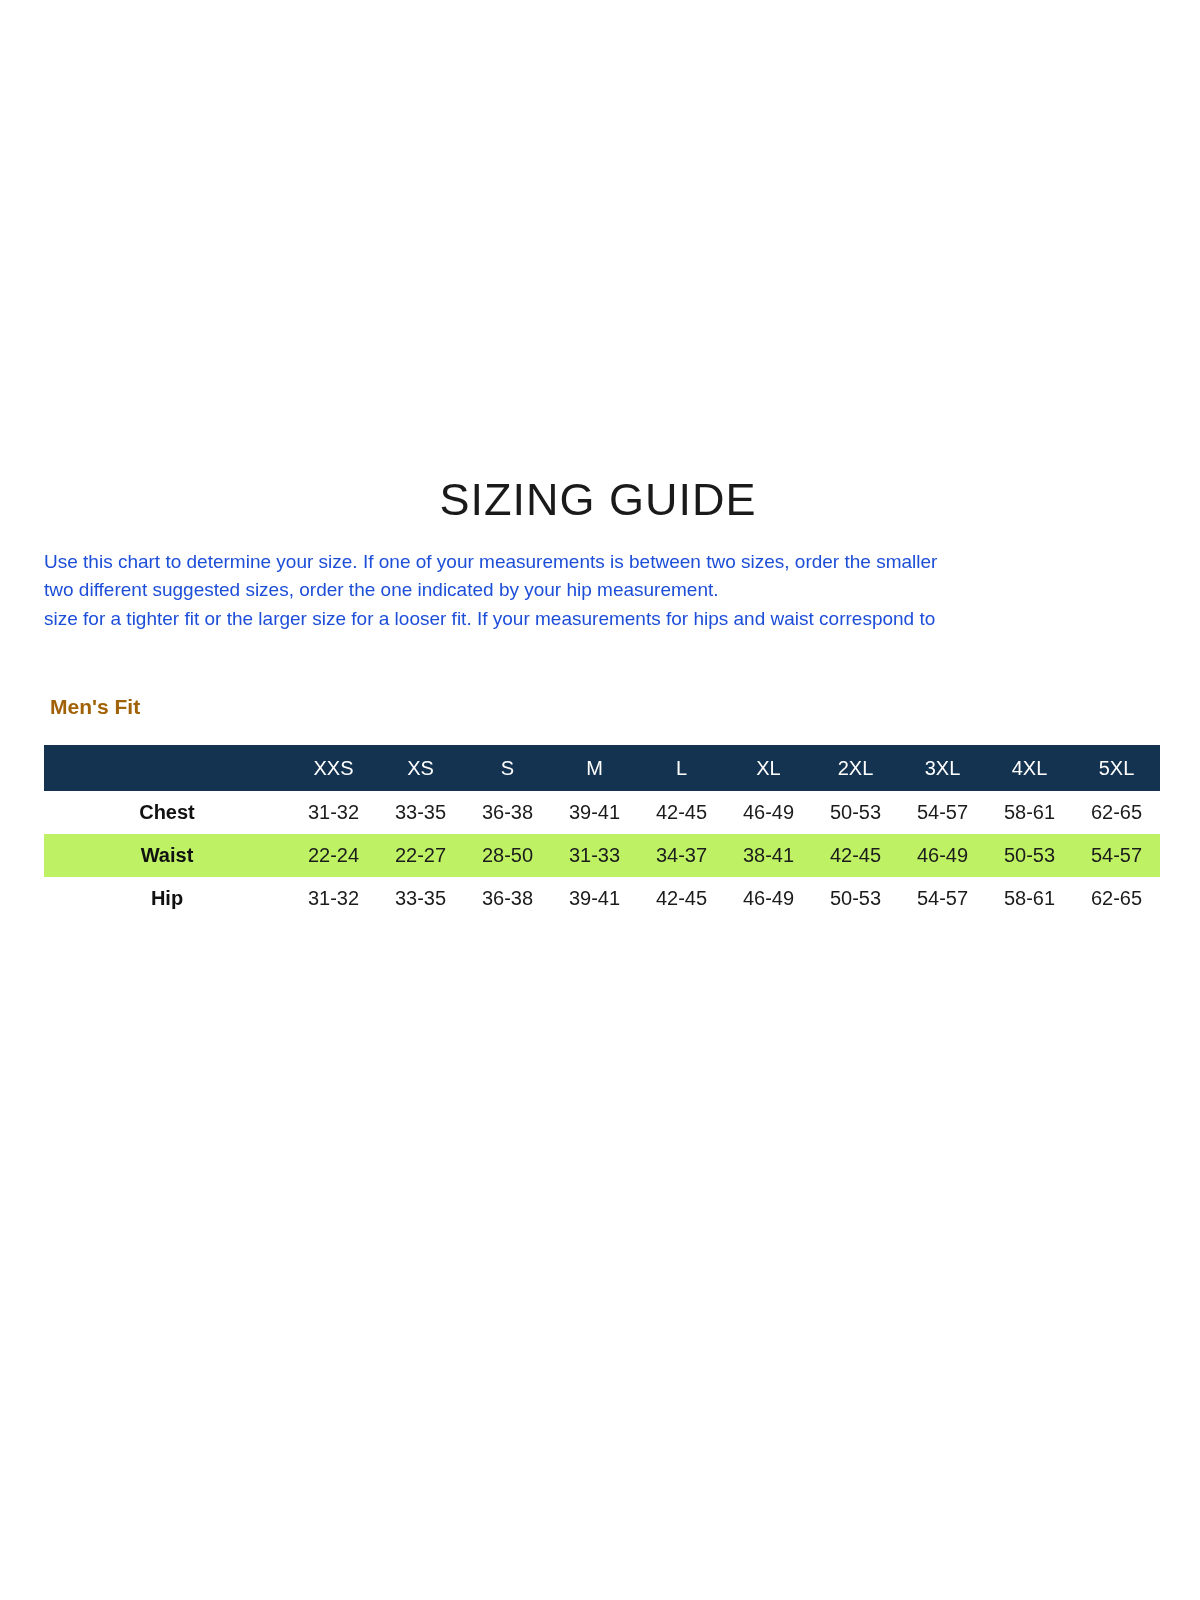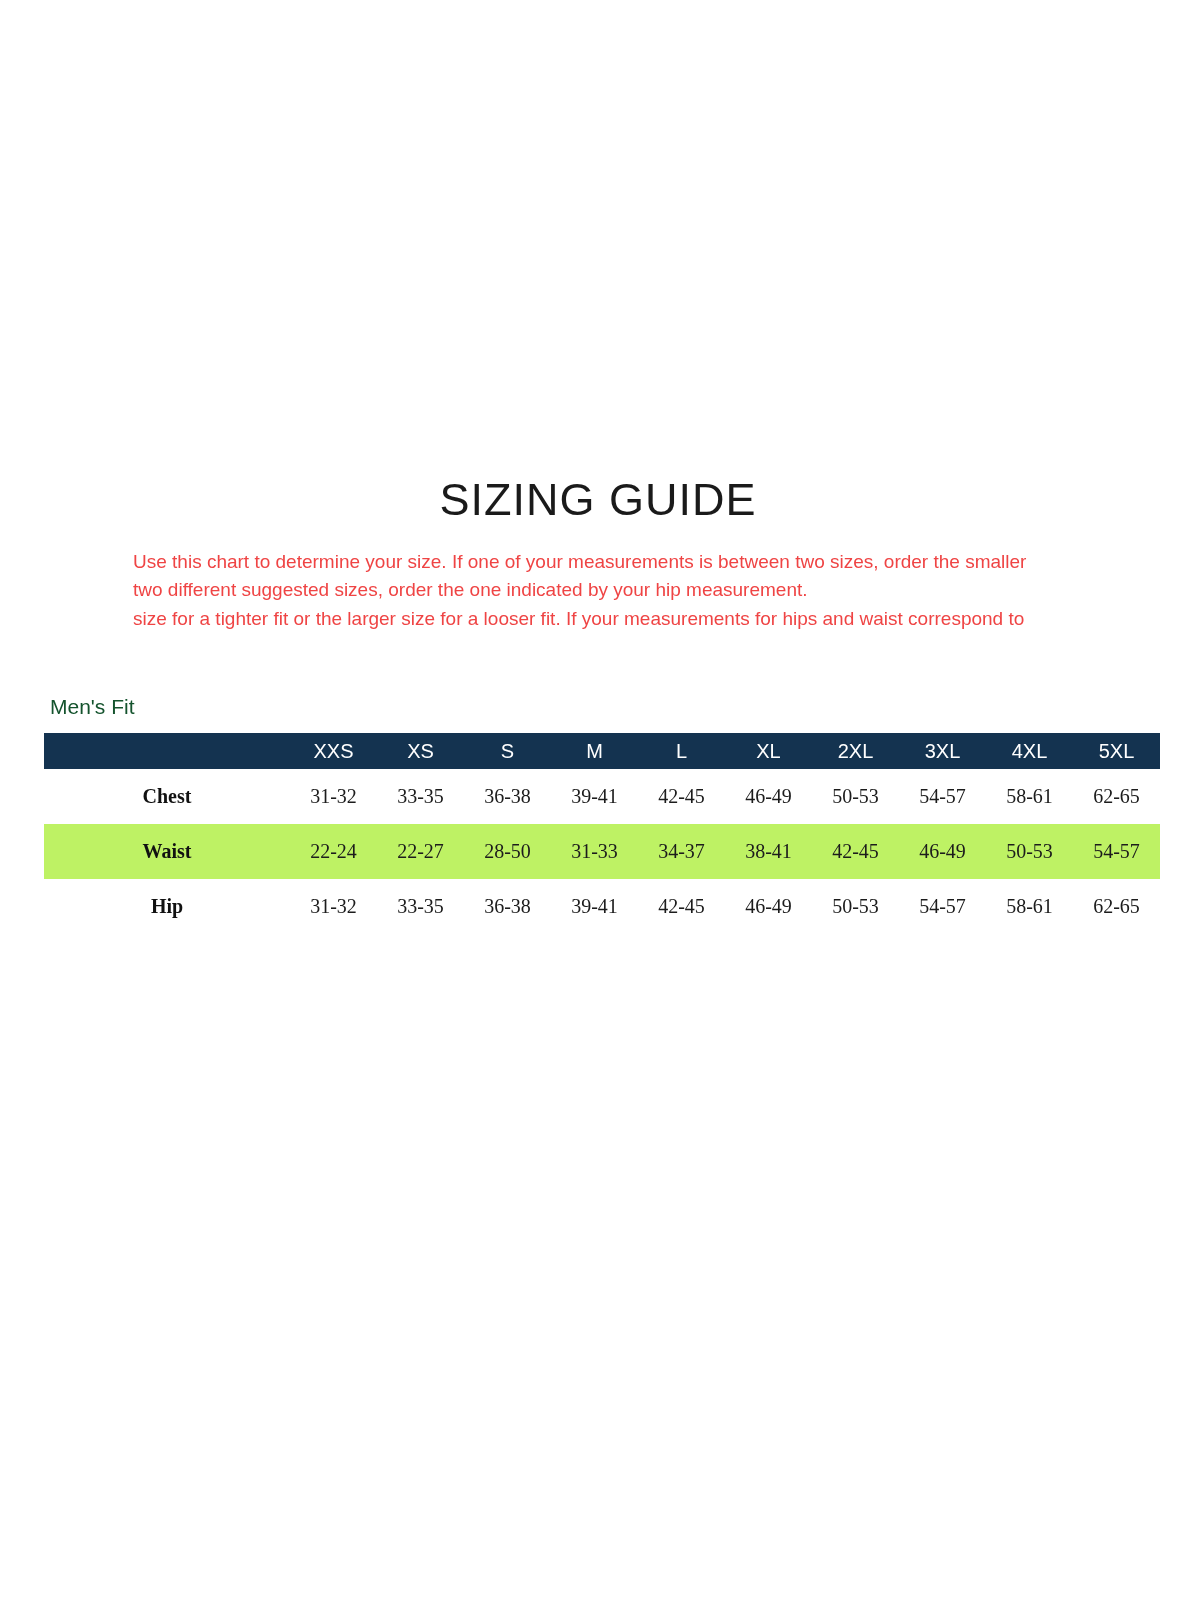--- a/index.html
+++ b/index.html
@@ -21,57 +21,56 @@
     font-size: 45px;
     font-weight: 400;
     letter-spacing: 1px;
     line-height: 1.15;
     text-align: center;
     color: #1a1a1a;
     margin-bottom: 22px;
   }
 
   .intro {
-    margin-left: 89px;
     font-size: 19px;
     line-height: 28.5px;
-    color: #ef4444;
+    color: #1d4ed8;
   }
   .intro .line {
     display: block;
     white-space: nowrap;
   }
 
   .section-label {
     margin-top: 62px;
     margin-left: 6px;
     font-size: 21px;
-    font-weight: 400;
-    color: #14532d;
-    margin-bottom: 14px;
+    font-weight: 700;
+    color: #a16207;
+    margin-bottom: 26px;
   }
 
   table.sizing {
     width: 1116px;
     border-collapse: collapse;
     table-layout: fixed;
     font-size: 20px;
   }
   table.sizing col.label-col { width: 246px; }
   table.sizing col.size-col  { width: 87px; }
 
   table.sizing thead tr {
-    height: 36px;
+    height: 46px;
   }
   table.sizing thead th {
     font-weight: 400;
     text-align: center;
     vertical-align: middle;
   }
-  table.sizing tbody tr { height: 55px; font-family: Liberation Serif, serif; }
+  table.sizing tbody tr { height: 43px; }
   table.sizing tbody th {
     font-weight: 700;
     text-align: center;
     vertical-align: middle;
     color: #111111;
   }
   table.sizing tbody td {
     text-align: center;
     vertical-align: middle;
     color: #1c1c1c;

